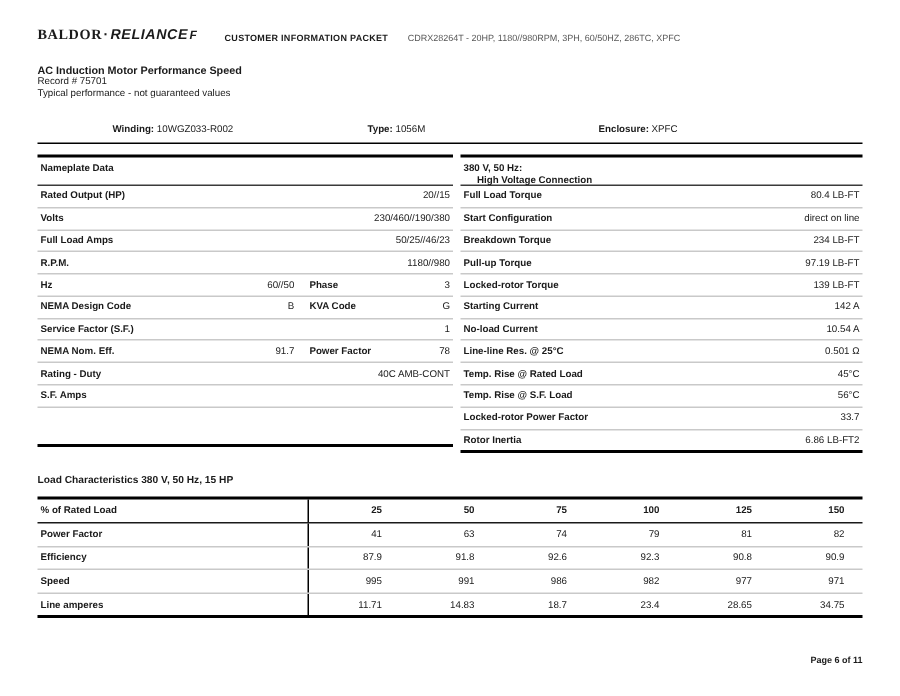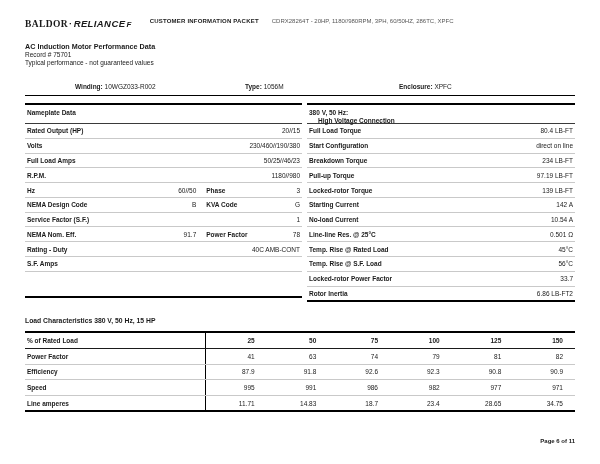--- a/index.html
+++ b/index.html
@@ -1,20 +1,20 @@
 <!DOCTYPE html>
 <html><head>
 <meta charset="utf-8">
 <style>
   html,body{margin:0;padding:0;background:#fff;}
   body{width:600px;height:464px;overflow:hidden;font-family:"Liberation Sans",sans-serif;color:#1a1a1a;-webkit-font-smoothing:antialiased;}
   .page{position:relative;width:550px;height:464px;margin:0 auto;padding-top:18px;box-sizing:border-box;}
 
   
-  .hdr{display:flex;align-items:flex-start;}
+  .hdr{display:flex;align-items:flex-end;}
   .logo{font-size:9.5px;font-weight:bold;letter-spacing:.4px;white-space:nowrap;}
   .logo .baldor{font-family:"Liberation Serif",serif;font-weight:700;}
   .logo .dot{margin:0 1px;}
   .logo .reliance{font-style:italic;}
   .logo .flag{font-style:italic;font-size:8px;margin-left:1px;}
   .packet-title{font-size:6px;font-weight:bold;letter-spacing:.2px;margin-left:18px;white-space:nowrap;}
   .spec-line{font-size:6px;color:#575757;margin-left:13px;white-space:nowrap;}
 
   
   .title-block{margin-top:13px;}
@@ -67,21 +67,21 @@
 
 <div class="page">
 
   <div class="hdr">
     <span class="logo"><span class="baldor">BALDOR</span><span class="dot">·</span><span class="reliance">RELIANCE</span><span class="flag">F</span></span>
     <span class="packet-title">CUSTOMER INFORMATION PACKET</span>
     <span class="spec-line">CDRX28264T - 20HP, 1180//980RPM, 3PH, 60/50HZ, 286TC, XPFC</span>
   </div>
 
   <div class="title-block">
-    <div class="doc-title">AC Induction Motor Performance Data</div>
+    <div class="doc-title">AC Induction Motor Performance Speed</div>
     <div class="doc-sub">Record # 75701</div>
     <div class="doc-sub">Typical performance - not guaranteed values</div>
   </div>
 
   <div class="winding-row">
     <span class="cell1"><b>Winding:</b> <span>10WGZ033-R002</span></span>
     <span><b>Type:</b> <span>1056M</span></span>
     <span><b>Enclosure:</b> <span>XPFC</span></span>
   </div>
 

